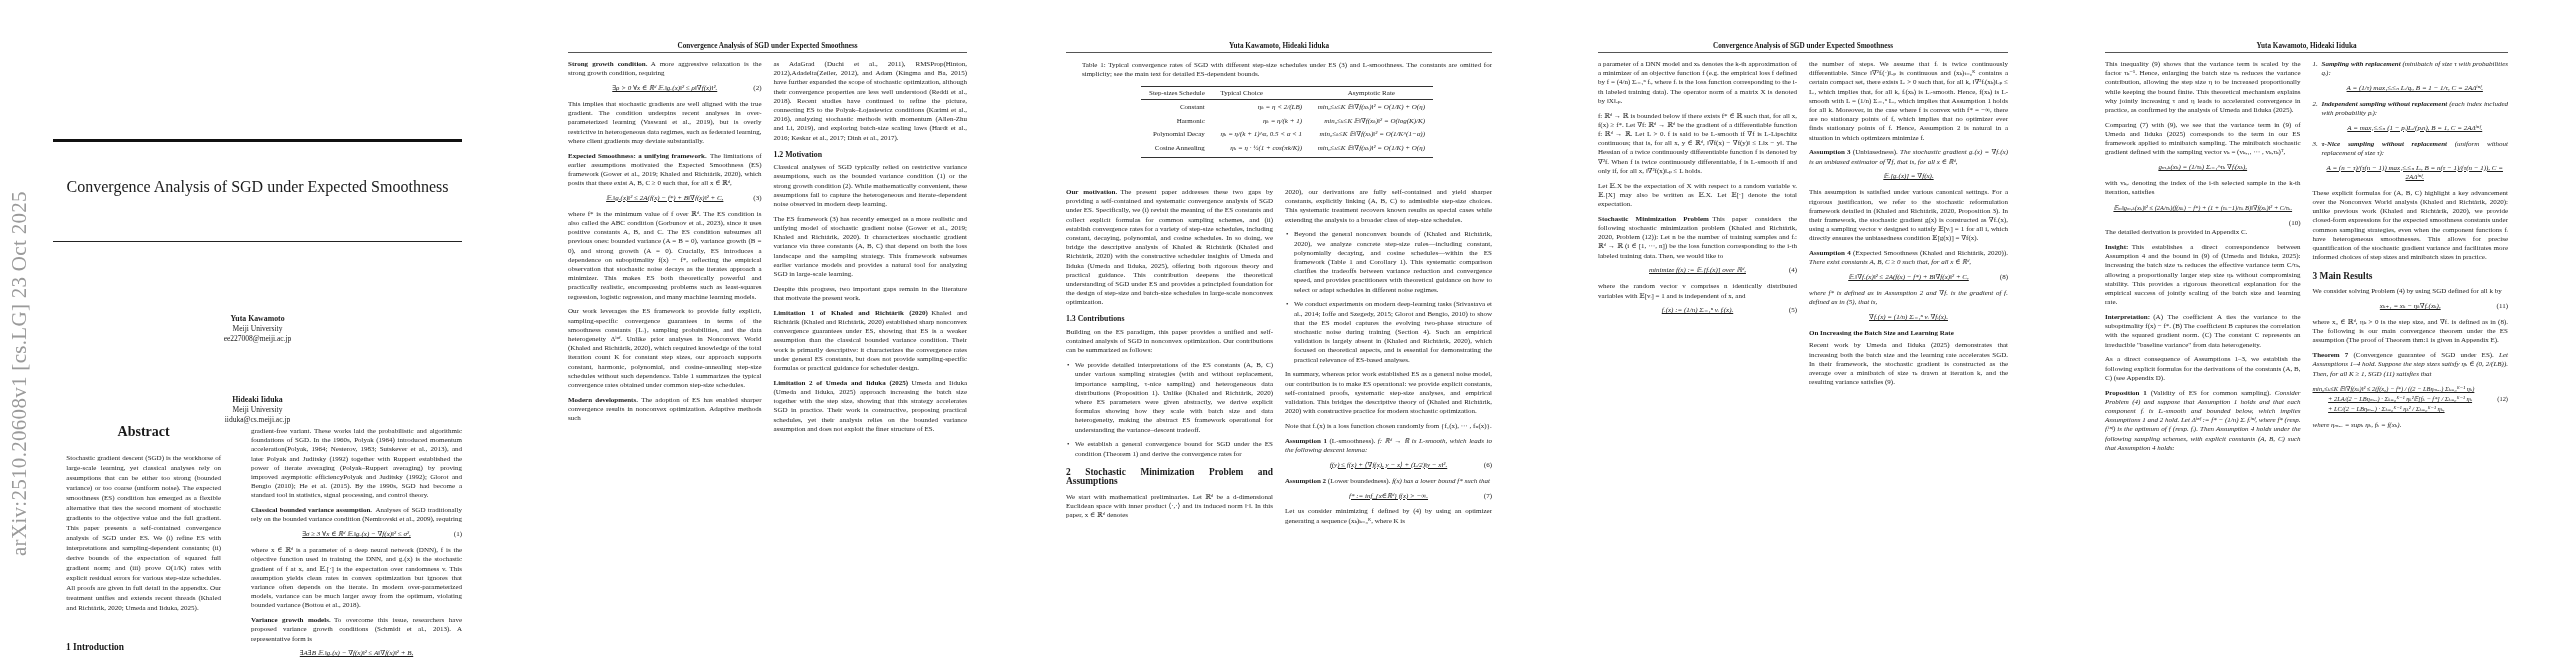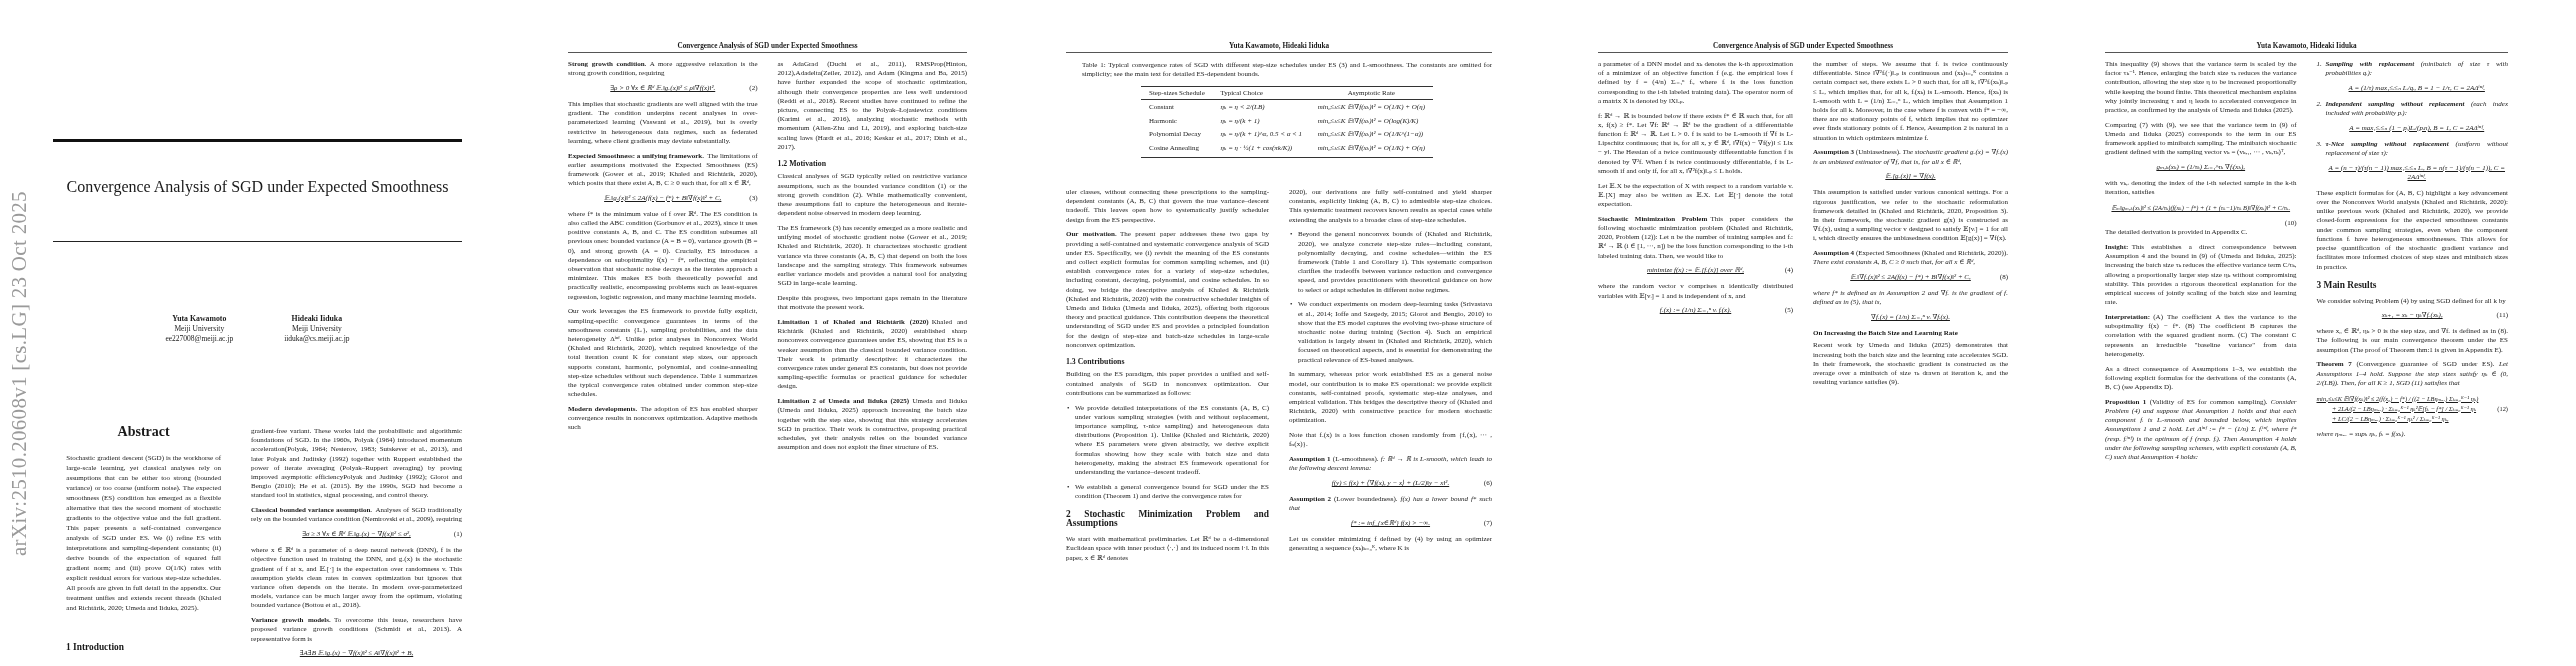--- a/index.html
+++ b/index.html
@@ -1,21 +1,21 @@
 <!DOCTYPE html>
 <html style="font-size:9px"><head>
 <meta charset="utf-8">
 <style>
   html, body { margin:0; padding:0; background:#ffffff; }
   body { width:2576px; height:667px; overflow:hidden; position:relative;
          font-family:"Liberation Serif","DejaVu Serif",serif; color:#1a1a1a; }
   .page { position:absolute; top:0; width:408px; height:667px; }
   .runhead { position:absolute; top:42px; left:0; right:0; text-align:center;
              font-weight:bold; font-size:7.2px; padding-bottom:1.7px; border-bottom:0.7px solid #555; }
-  .cols { position:absolute; top:60px; left:0; right:0; display:flex; gap:20px; }
+  .cols { position:absolute; top:60px; left:0; right:0; display:flex; gap:12px; }
   .col { flex:1; font-size:7px; line-height:9.2px; text-align:justify; hyphens:auto; }
   .col p { margin:0 0 5.6px 0; }
   .runin { font-weight:bold; margin-right:3.3px; }
   .sec { font-weight:bold; font-size:9.4px; margin:9px 0 6.7px 0; }
   .subsec { font-weight:bold; font-size:7.8px; margin:6.7px 0 4.4px 0; }
   .eq { text-align:center; font-style:italic; margin:5.6px 0 6.7px 0; position:relative; font-size:7px;text-decoration:underline; }
   .eq .num { position:absolute; right:0; font-style:normal; }
   .bullet { position:relative; padding-left:9px; margin:0 0 5.6px 0; }
   .bullet::before { content:"•"; position:absolute; left:1.1px; top:0; }
   .enum { position:relative; padding-left:9px; margin:0 0 4.4px 0; font-style:italic; }
@@ -23,37 +23,37 @@
   .enum b { font-style:italic; }
   .thm { margin:0 0 5.6px 0; }
   .thm .lbl { font-weight:bold; }
   .thm .body { font-style:italic; }
   .it { font-style:italic; }
 
   
   #p1 .toprule { position:absolute; top:139px; left:0; width:409px; height:2.8px; background:#111; }
   #p1 .title { position:absolute; top:178px; left:0; width:409px; text-align:center; font-size:16px; }
   #p1 .botrule { position:absolute; top:241px; left:0; width:409px; height:1.1px; background:#222; }
-  #p1 .authors { position:absolute; top:314px; left:0; width:409px; display:flex; justify-content:center; gap:51px; }
+  #p1 .authors { position:absolute; top:314px; left:0; width:409px; display:flex; justify-content:center; gap:51px;flex-direction:column; }
   .author { text-align:center; font-size:7.5px; line-height:10px; }
   .author .nm { font-weight:bold; font-size:7.8px; }
   #p1 .abs-wrap { position:absolute; top:427px; left:0; width:409px; display:flex; gap:20px; }
   #p1 .abs-col { width:178px; padding-left:13.3px; padding-right:10px; box-sizing:border-box; font-size:7px; line-height:10px; text-align:justify; }
   #p1 .abs-title { text-align:center; font-weight:bold; font-size:14px; margin:0 0 15.6px 0; }
   #p1 .right-col { flex:1; font-size:7px; line-height:9.2px; text-align:justify; }
   #p1 .right-col p { margin:0 0 5.6px 0; }
   .arxiv { position:absolute; left:-46px; top:556px; transform-origin:left top; transform:rotate(-90deg);
            font-size:21px; color:#9a9a9a; white-space:nowrap; font-family:"Liberation Serif",serif; letter-spacing:0.3px; }
 
   
   .tbl-cap { font-size:7px; line-height:9.2px; margin:0 0 6.7px 0; text-align:justify; }
   .tbl { margin:0 auto; border-collapse:collapse; font-size:7px; }
   .tbl th { font-weight:normal; text-align:left; padding:2.2px 7.8px; border-top:1.1px solid #333; border-bottom:0.7px solid #333; }
   .tbl th.c { text-align:center; }
-  .tbl td { padding:2.8px 7.8px; vertical-align:top; }
+  .tbl td { padding:2.8px 7.8px; vertical-align:top;text-align:right; }
   .tbl tr:last-child td { border-bottom:0.8px solid #333; padding-bottom:5px; }
   .tbl td.m { font-style:italic; }
 </style>
 </head>
 <body>
 
 <div class="page" id="p1" style="left:53px;">
   <div class="arxiv">arXiv:2510.20608v1  [cs.LG]  23 Oct 2025</div>
   <div class="toprule"></div>
   <div class="title">Convergence Analysis of SGD under Expected Smoothness</div>
@@ -147,21 +147,20 @@
         <tr>
             <td>Cosine Annealing</td>
             <td class="m">ηₖ = η · ½(1 + cos(πk/K))</td>
             <td class="m">min₀≤ₖ≤K 𝔼‖∇f(xₖ)‖² = O(1/K) + O(η)</td>
           </tr>
       </tbody>
     </table>
   </div>
   <div class="cols" style="top:188px;">
     <div class="col">
-      <p>uler classes, without connecting these prescriptions to the sampling-dependent constants (A, B, C) that govern the true variance–descent tradeoff. This leaves open how to systematically justify scheduler design from the ES perspective.</p>
       <p><span class="runin">Our motivation.</span><span>The present paper addresses these two gaps by providing a self-contained and systematic convergence analysis of SGD under ES. Specifically, we (i) revisit the meaning of the ES constants and collect explicit formulas for common sampling schemes, and (ii) establish convergence rates for a variety of step-size schedules, including constant, decaying, polynomial, and cosine schedules. In so doing, we bridge the descriptive analysis of Khaled &amp; Richtárik (Khaled and Richtárik, 2020) with the constructive scheduler insights of Umeda and Iiduka (Umeda and Iiduka, 2025), offering both rigorous theory and practical guidance. This contribution deepens the theoretical understanding of SGD under ES and provides a principled foundation for the design of step-size and batch-size schedules in large-scale nonconvex optimization.</span></p>
       <div class="subsec">1.3   Contributions</div>
       <p>Building on the ES paradigm, this paper provides a unified and self-contained analysis of SGD in nonconvex optimization. Our contributions can be summarized as follows:</p>
       <div class="bullet">We provide detailed interpretations of the ES constants (A, B, C) under various sampling strategies (with and without replacement, importance sampling, τ-nice sampling) and heterogeneous data distributions (Proposition 1). Unlike (Khaled and Richtárik, 2020) where ES parameters were given abstractly, we derive explicit formulas showing how they scale with batch size and data heterogeneity, making the abstract ES framework operational for understanding the variance–descent tradeoff.</div>
       <div class="bullet">We establish a general convergence bound for SGD under the ES condition (Theorem 1) and derive the convergence rates for</div>
       <div class="sec">2   Stochastic Minimization Problem and Assumptions</div>
       <p>We start with mathematical preliminaries. Let ℝᵈ be a d-dimensional Euclidean space with inner product ⟨·,·⟩ and its induced norm ‖·‖. In this paper, x ∈ ℝᵈ denotes</p>
     </div>
     <div class="col">
       <p>2020), our derivations are fully self-contained and yield sharper constants, explicitly linking (A, B, C) to admissible step-size choices. This systematic treatment recovers known results as special cases while extending the analysis to a broader class of step-size schedules.</p>

